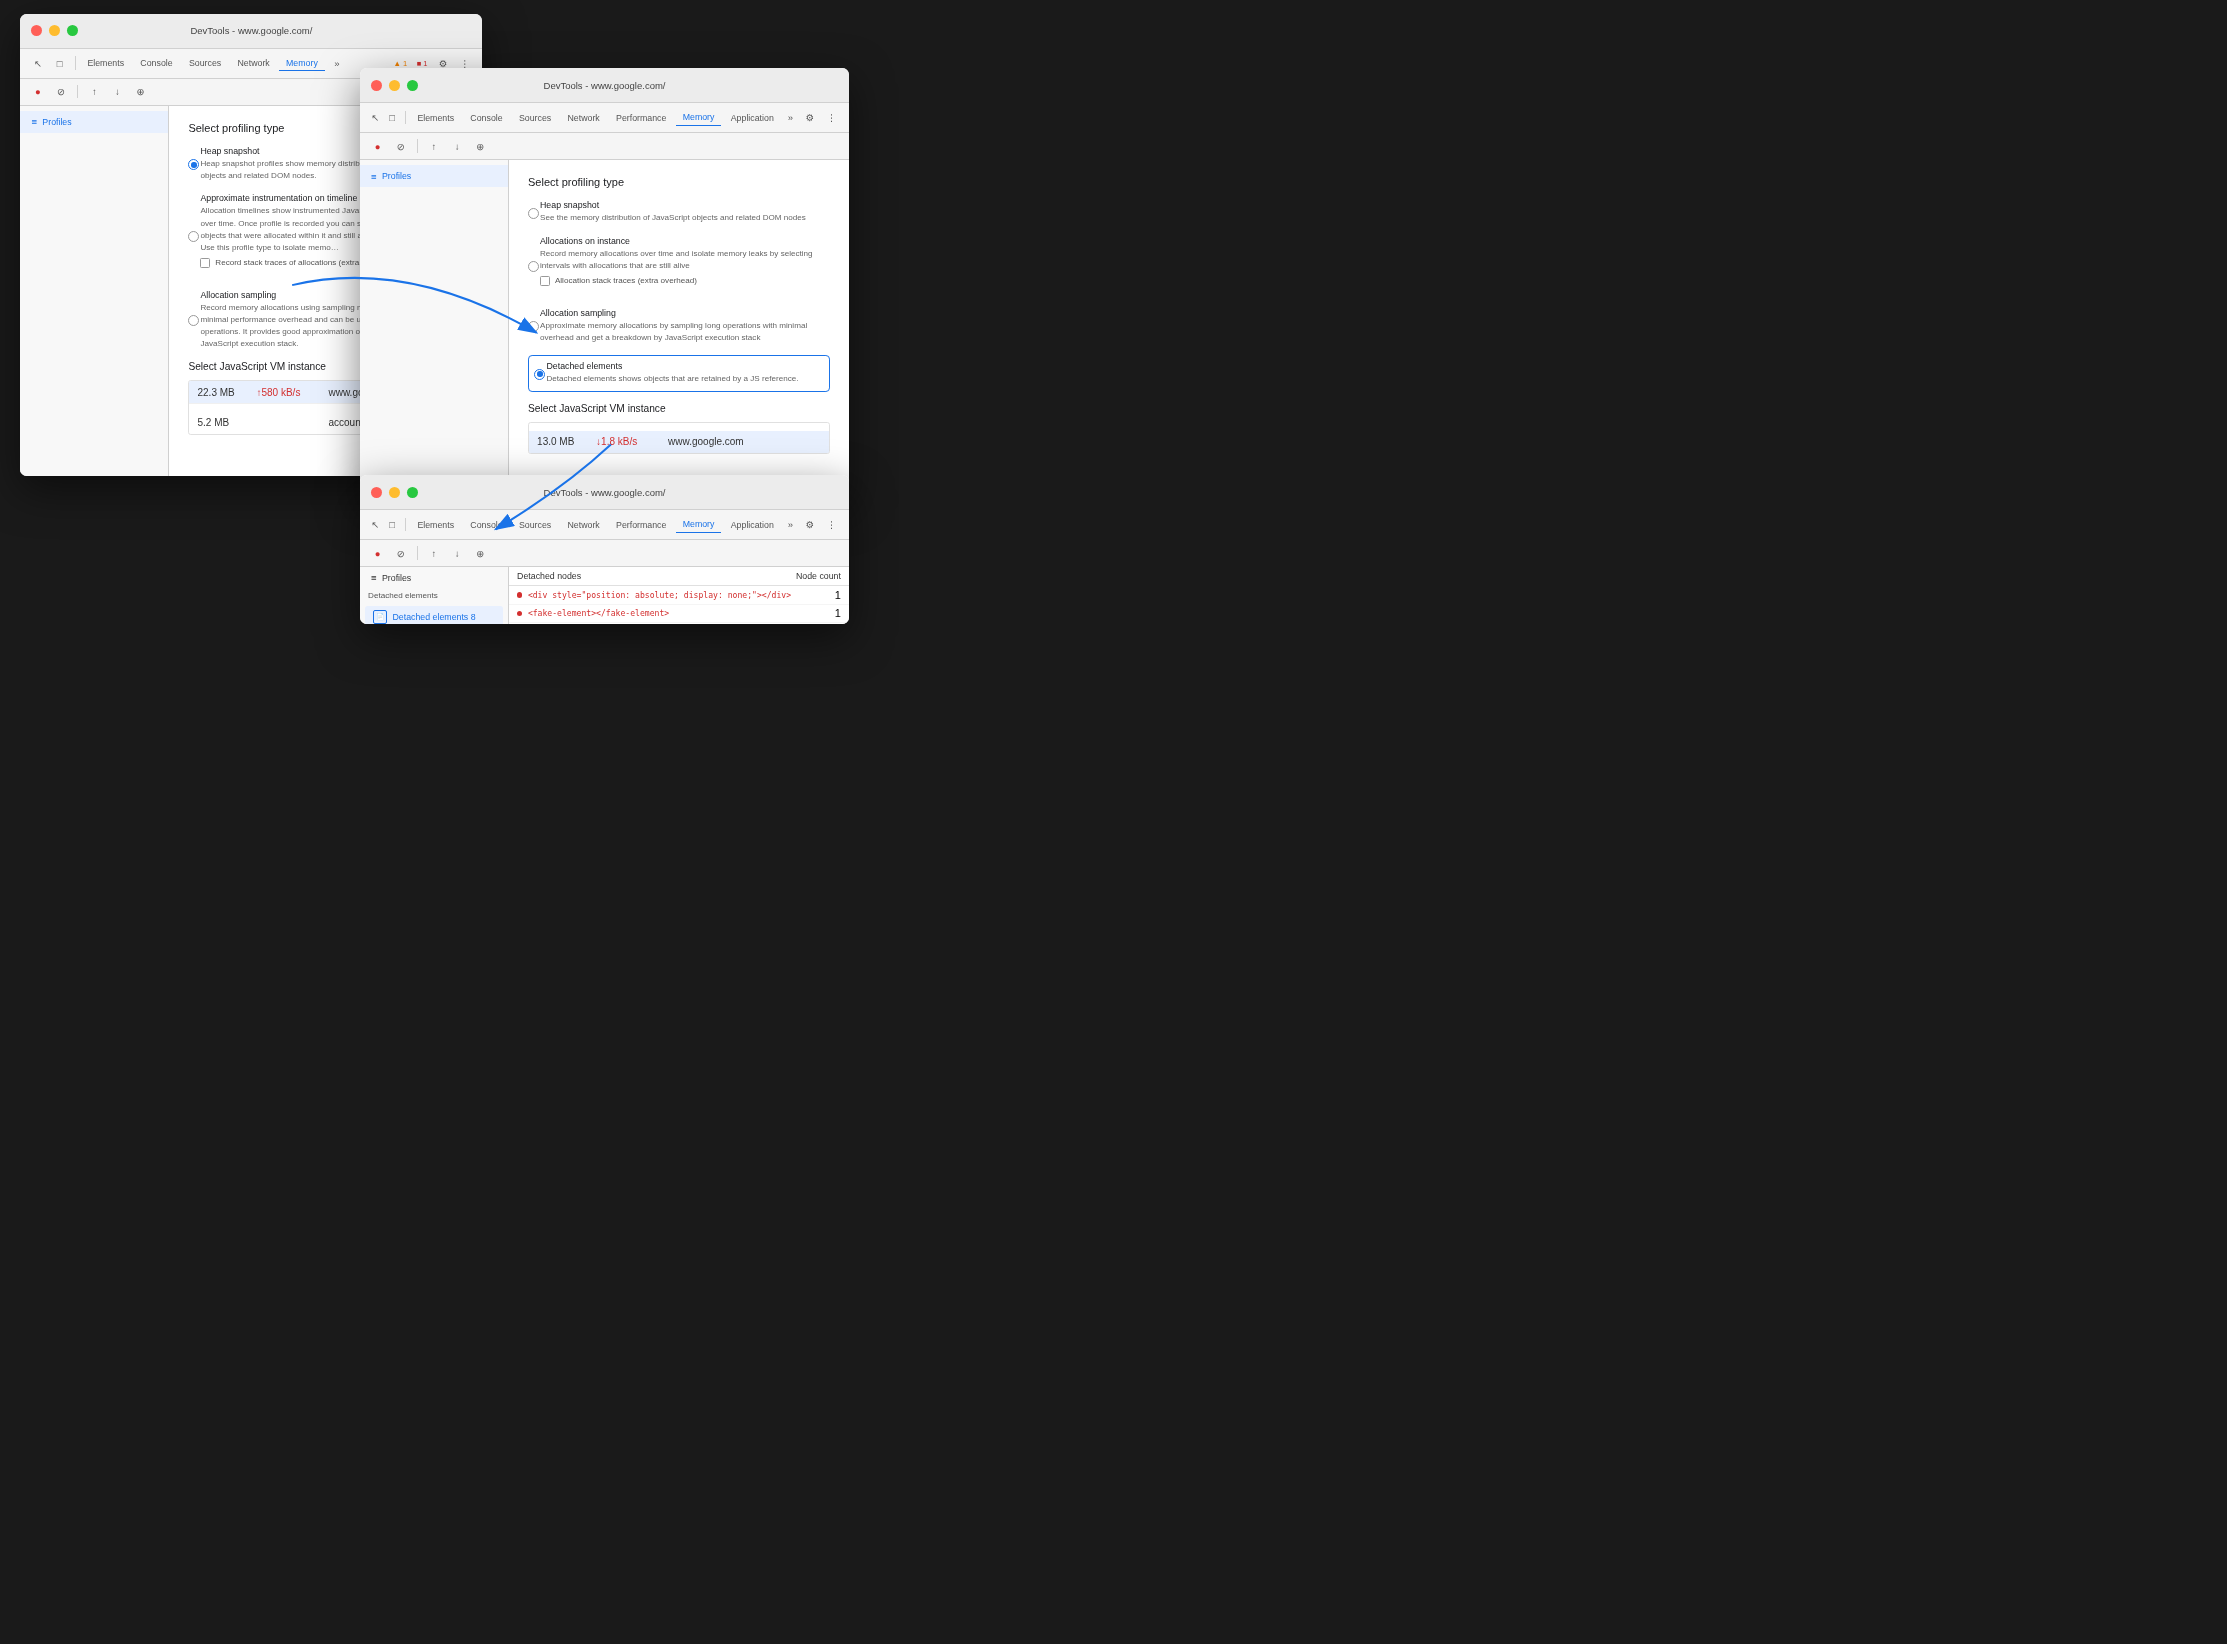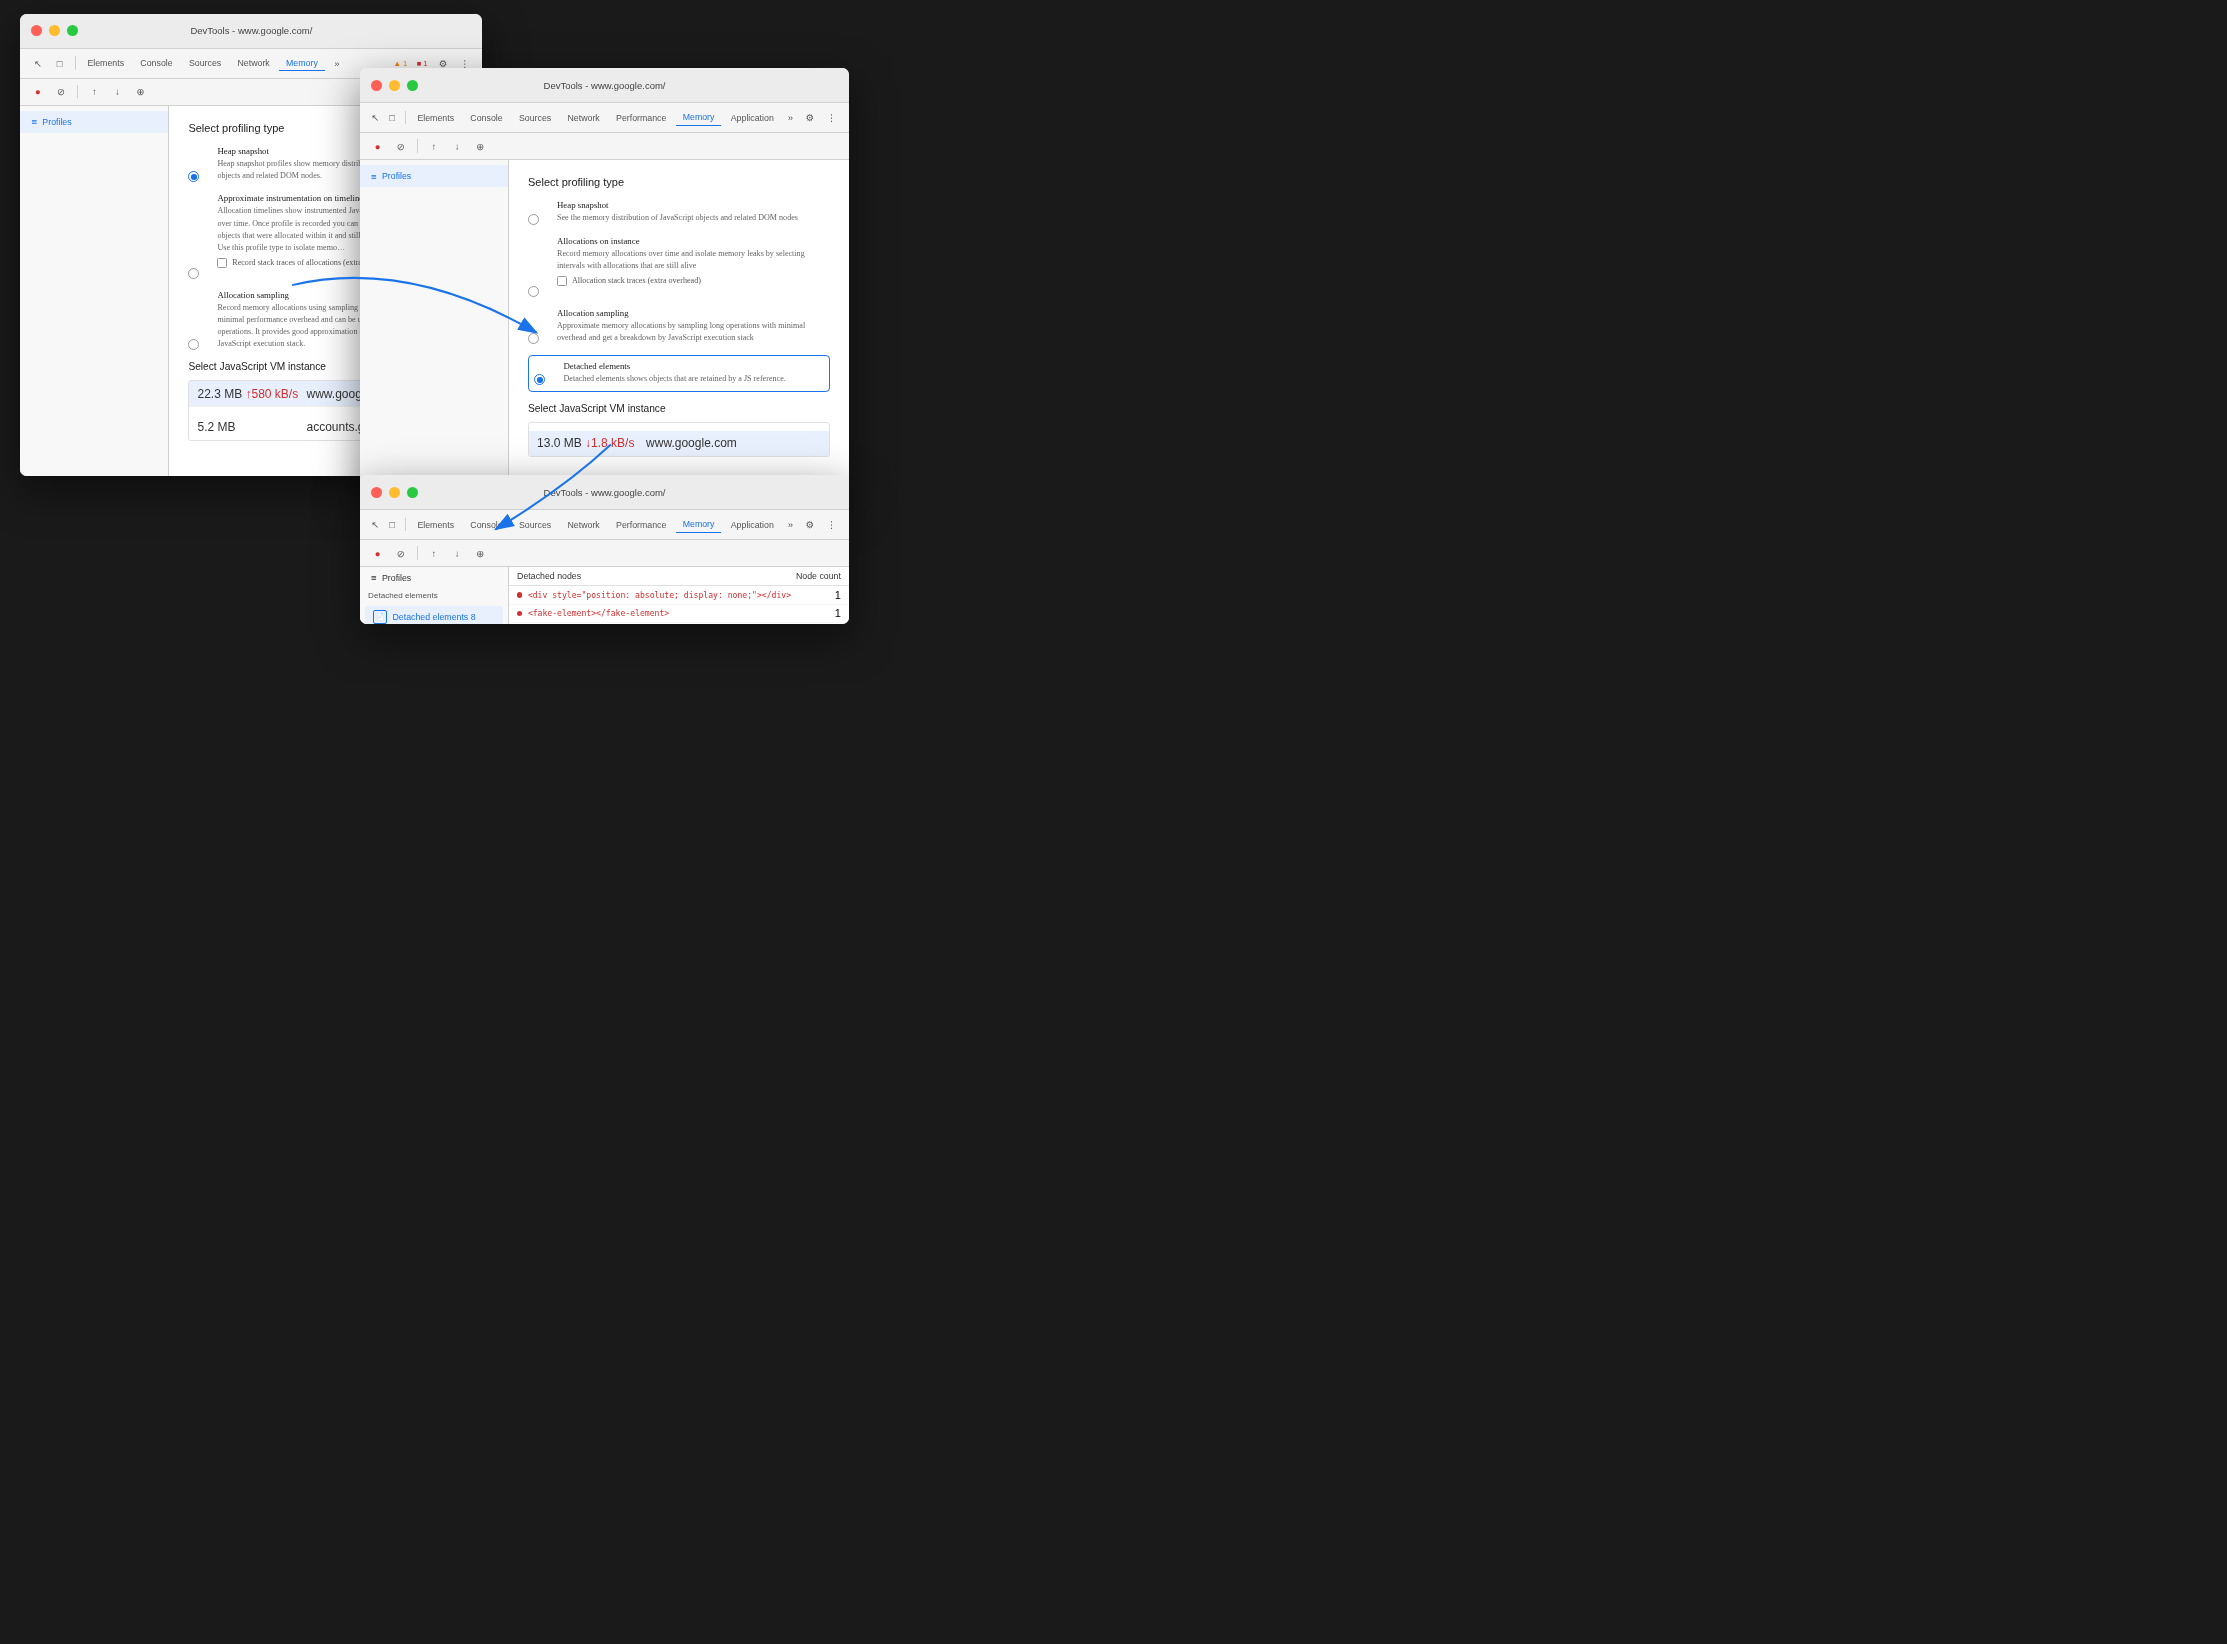--- a/index.html
+++ b/index.html
@@ -162,24 +162,23 @@
     .section-title {
       font-size: 11px;
       font-weight: 500;
       color: #202124;
       margin-bottom: 12.2px;
     }
 
     
     .radio-option {
       display: flex;
-      align-items: flex-end;
-      gap: 18px;
+      align-items: center;
+      gap: 1px;
       margin-bottom: 11px;
-      font-family: Liberation Serif, serif;
     }
     .radio-input {
       width: 11px;
       height: 11px;
       border-radius: 50%;
       border: 1.4px solid #999;
       margin-top: 1.4px;
       flex-shrink: 0;
       display: flex;
       align-items: center;
@@ -239,22 +238,23 @@
     .vm-table {
       width: 100%;
       border: 0.7px solid #e0e0e0;
       border-radius: 2.7px;
       overflow: hidden;
     }
     .vm-row {
       display: flex;
       align-items: flex-start;
       padding: 5.4px 8.1px;
-      font-size: 12px;
+      font-size: 10px;
       border-bottom: 0.7px solid #f0f0f0;
+      gap: 11px;
     }
     .vm-row:last-child { border-bottom: none; margin-top: 8px; }
     .vm-row.selected { background: #e8f0fe; }
     .vm-size { color: #333; min-width: 48px; }
     .vm-rate { color: #d32f2f; min-width: 61px; }
     .vm-name { color: #333; }
 
     
     .highlight-box {
       border: 1.4px solid #1a73e8;

